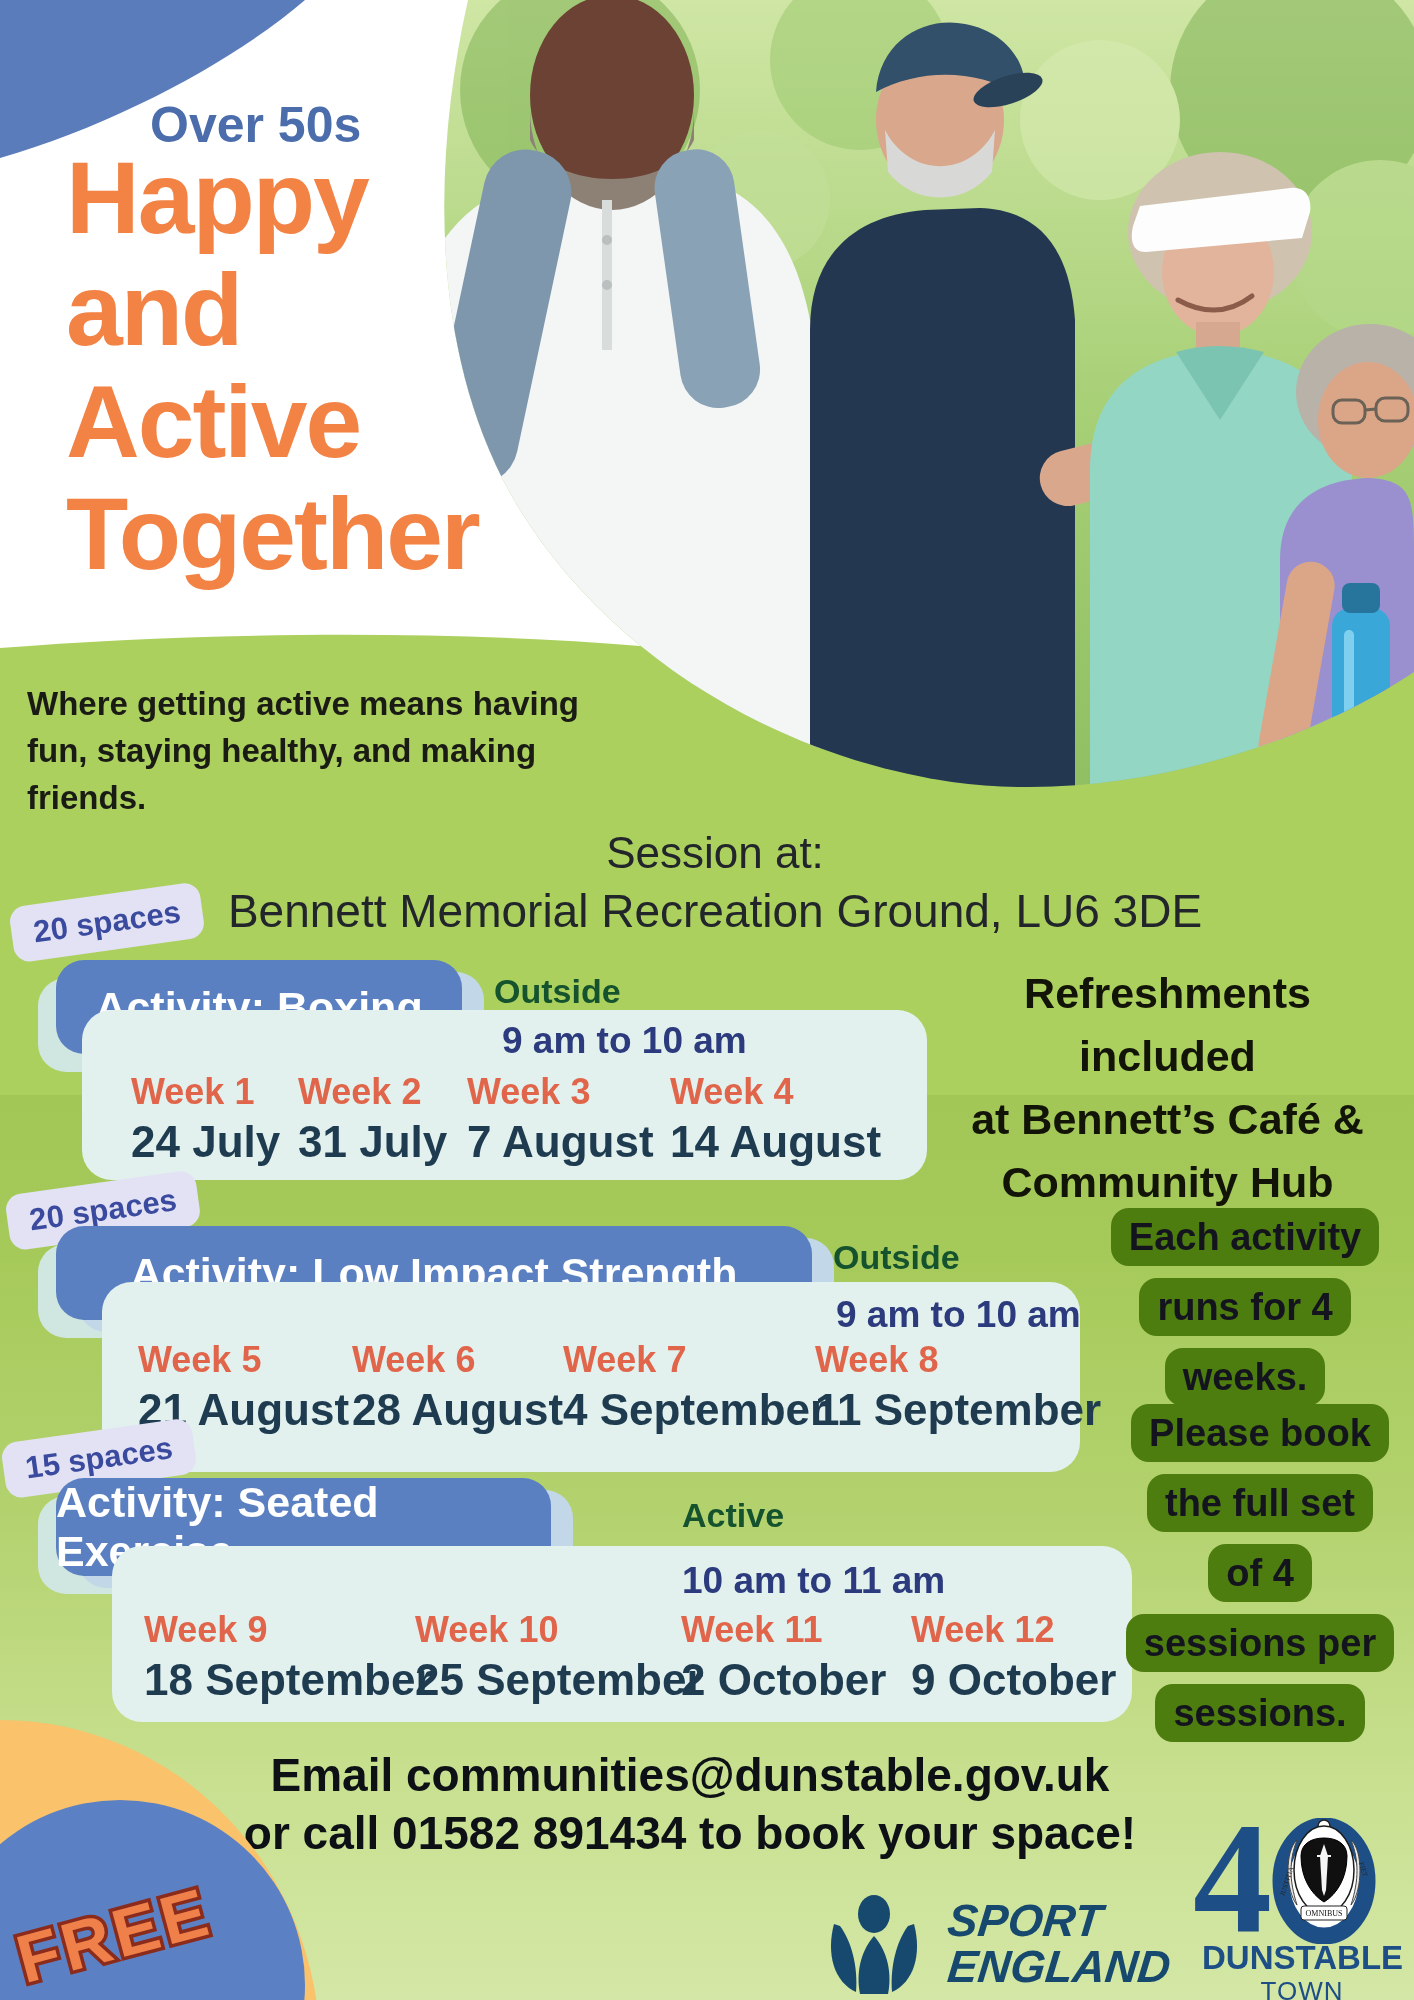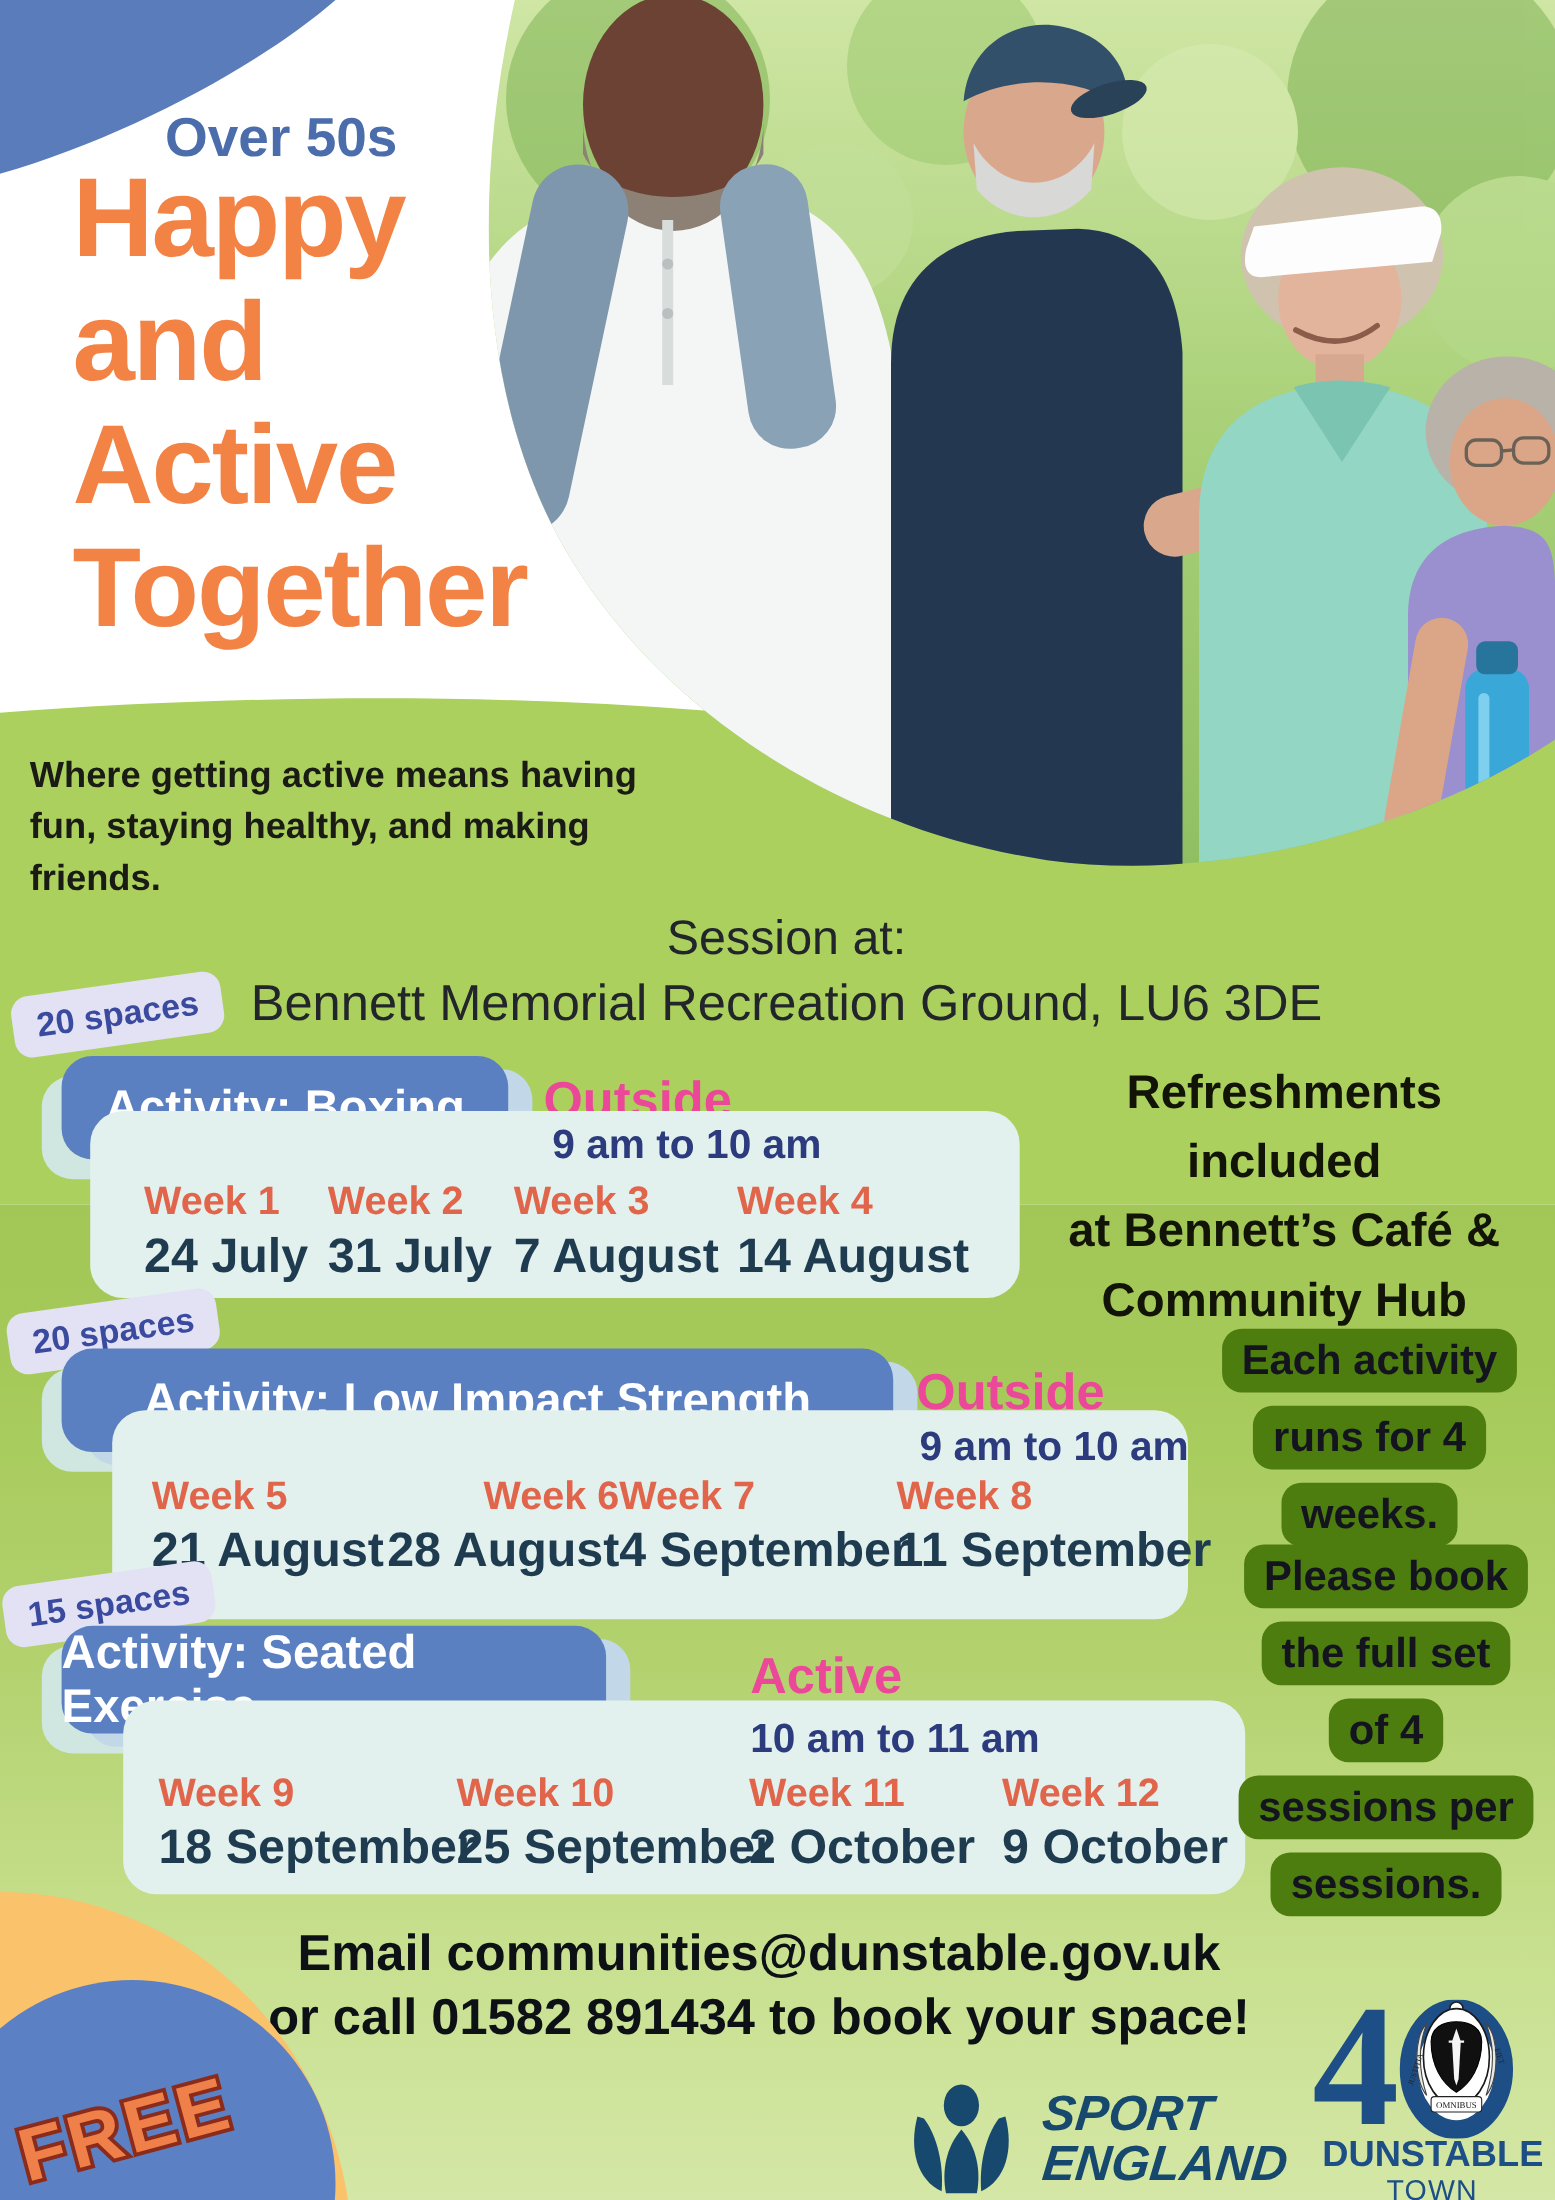--- a/index.html
+++ b/index.html
@@ -18,21 +18,21 @@
   .session-venue{font-size:46px;line-height:50px;margin-top:8px;}
 
   
   .spaces-badge{background:#e2e2f4;color:#3a4a9e;font-weight:800;font-size:31px;
     padding:10px 22px;border-radius:16px;transform:rotate(-8deg);transform-origin:left top;}
 
   
   .activity-pill{background:#5b80c2;color:#ffffff;font-weight:800;font-size:43px;border-radius:28px;
     display:flex;align-items:center;justify-content:center;
     box-shadow:22px 12px 0 #c2d7e8, -18px 18px 0 #d0e6e0;}
-  .loc{color:#ec4899;font-weight:800;font-size:46px;}
+  .loc{color:#14532d;font-weight:800;font-size:34px;}
   .week-box{background:#e3f1ee;border-radius:30px;}
   .time{color:#2b3b7d;font-weight:800;font-size:37px;}
   .week-label{color:#e0654a;font-weight:700;font-size:36px;line-height:40px;}
   .week-date{color:#1e3b50;font-weight:700;font-size:44px;line-height:48px;margin-top:6px;}
 
   
   .refreshments{left:935px;top:962px;width:465px;text-align:center;font-size:43px;line-height:63px;
     font-weight:800;color:#121408;}
   .note{text-align:center;font-size:38px;font-weight:800;color:#14141f;line-height:54px;}
   .note-line{display:inline-block;background:#4d7c0f;border-radius:18px;padding:2px 18px;margin-top:12px;}
@@ -193,21 +193,21 @@
 
   <div class="abs spaces-badge" style="left:4px;top:1196px;">20 spaces</div>
   <div class="abs activity-pill" style="left:56px;top:1226px;width:756px;height:94px;">Activity: Low Impact Strength</div>
   <div class="abs loc" style="left:833px;top:1238px;">Outside</div>
   <div class="abs week-box" style="left:102px;top:1282px;width:978px;height:190px;"></div>
   <div class="abs time" style="left:836px;top:1294px;">9 am to 10 am</div>
   <div class="abs" style="left:138px;top:1340px;">
     <div class="week-label">Week 5</div>
     <div class="week-date">21 August</div>
   </div>
-  <div class="abs" style="left:352px;top:1340px;text-align:right;">
+  <div class="abs" style="left:352px;top:1340px;">
     <div class="week-label">Week 6</div>
     <div class="week-date">28 August</div>
   </div>
   <div class="abs" style="left:563px;top:1340px;">
     <div class="week-label">Week 7</div>
     <div class="week-date">4 September</div>
   </div>
   <div class="abs" style="left:815px;top:1340px;">
     <div class="week-label">Week 8</div>
     <div class="week-date">11 September</div>

